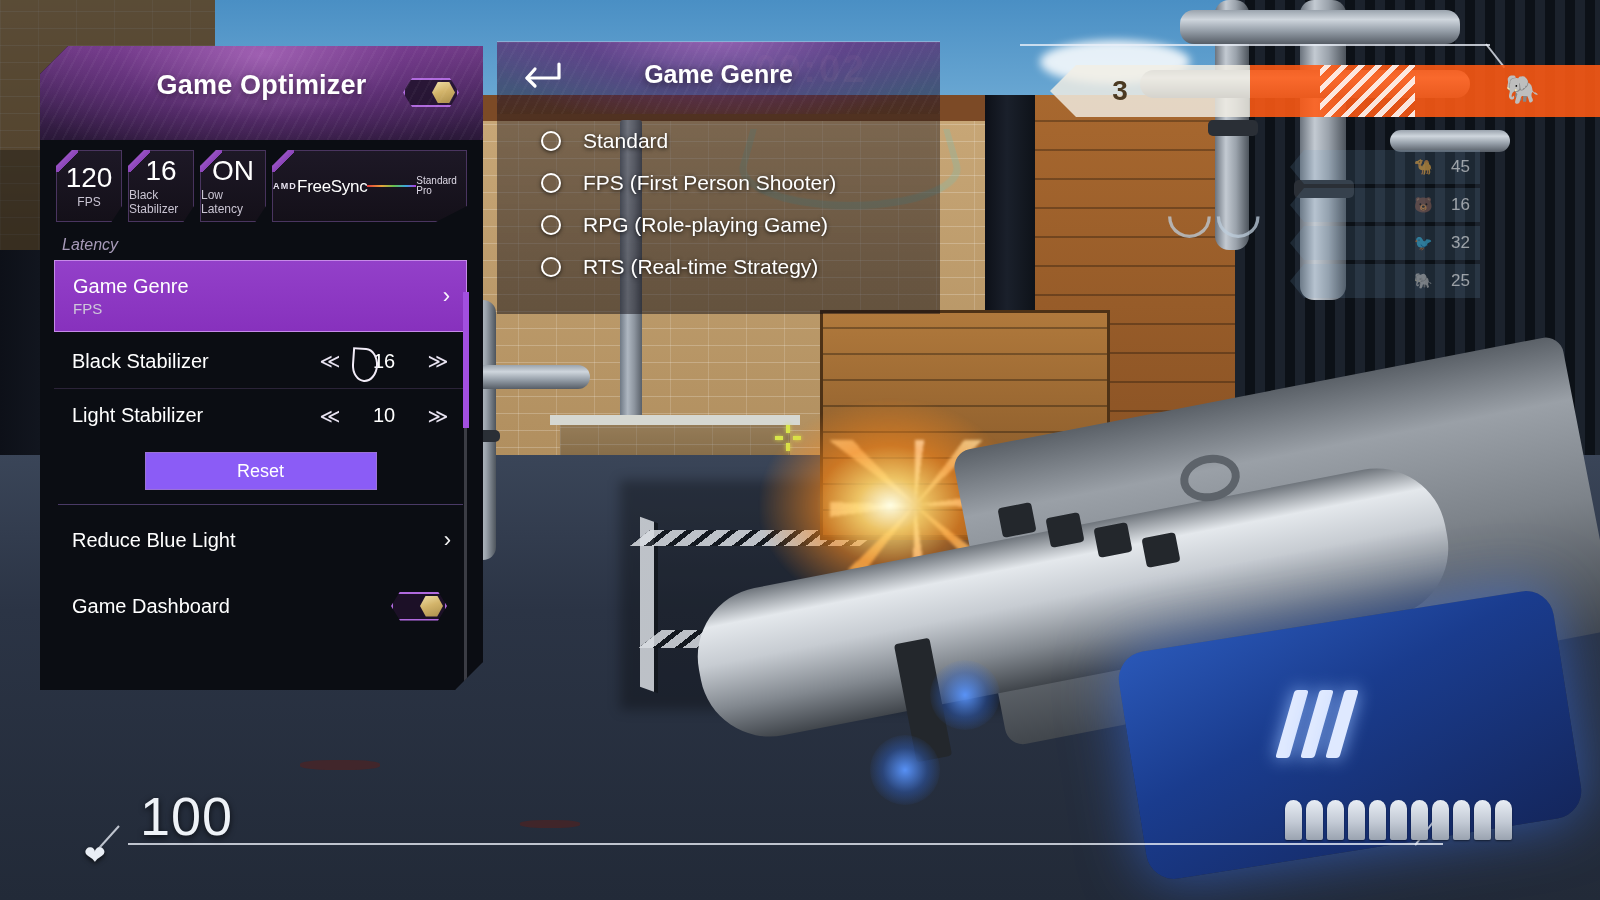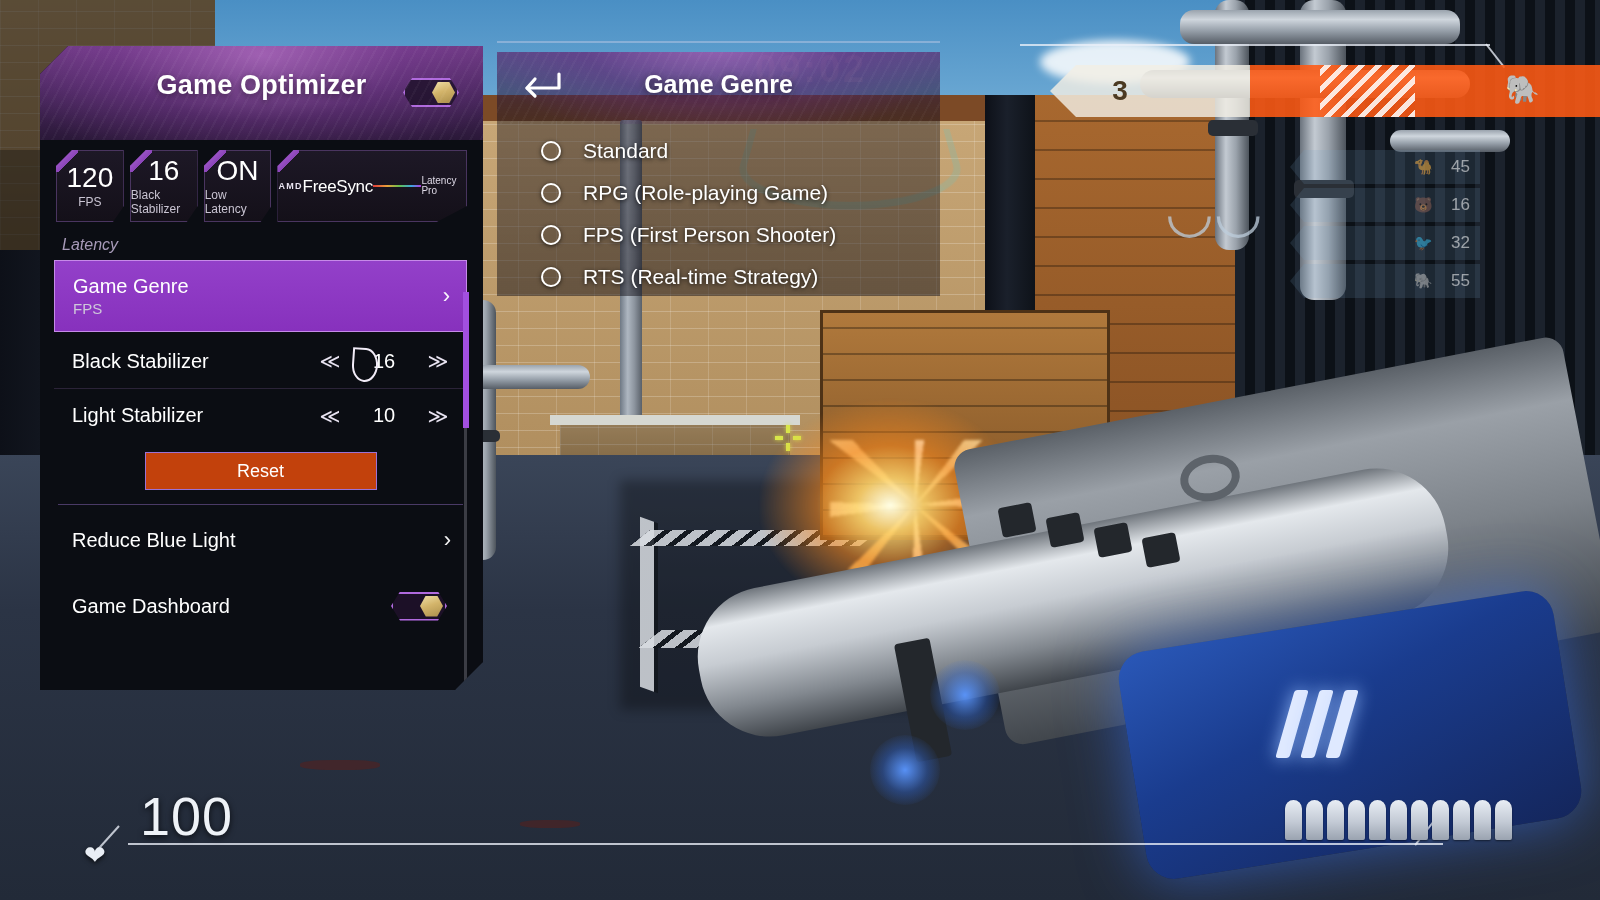--- a/index.html
+++ b/index.html
@@ -301,21 +301,21 @@
     height:72px; margin-bottom:2px;
   }
   .item.divline { border-top:1px solid #2b2338; }
 
   .stepper { display:flex; align-items:center; gap:0; }
   .step-btn { width:42px; text-align:center; font-size:20px; color:#e9e4f2; }
   .step-val { width:66px; text-align:center; font-size:20px; color:#fff; }
 
   .reset-wrap { padding:10px 0 14px 0; display:flex; justify-content:center; }
   .reset-btn {
-    width:232px; height:38px; background:#c2410c; border:1px solid #9b72d6;
+    width:232px; height:38px; background:#8b5cf6; border:1px solid #9b72d6;
     color:#fff; font-size:18px; display:flex; align-items:center; justify-content:center;
   }
   .sep { height:1px; background:#4a3a66; margin:0 4px; }
 
   .cursor-ic {
     position:absolute; left:312px; top:302px; width:26px; height:34px;
     border:2px solid #f2ecf8; border-radius:0 58% 58% 58%;
     transform:rotate(4deg);
   }
 
@@ -323,21 +323,21 @@
     position:absolute; right:16px; top:246px; width:3px; height:420px;
     background:rgba(150,150,160,.35);
   }
   .scroll-thumb {
     position:absolute; right:14px; top:246px; width:6px; height:136px;
     background:#a24fe0;
   }
 
   
   #genre-panel {
-    position:absolute; left:497px; top:52px; width:443px; height:244px;
+    position:absolute; left:497px; top:42px; width:443px; height:272px;
     clip-path:polygon(0 0, 443px 0, 443px 272px, 0 272px);
     overflow:hidden;
   }
   .genre-header {
     position:relative; height:72px;
     background:
       radial-gradient(ellipse 240px 100px at 50% -10%, rgba(198,120,215,.55) 0%, rgba(120,50,150,.30) 55%, rgba(30,20,40,0) 100%),
       linear-gradient(180deg, rgba(90,45,110,.72) 0%, rgba(35,22,48,.55) 70%, rgba(18,14,24,.45) 100%);
   }
   .genre-header::after{
@@ -475,21 +475,21 @@
     <div class="score-row">
       <span class="ic">🐻</span>
       <span>16</span>
     </div>
     <div class="score-row">
       <span class="ic">🐦</span>
       <span>32</span>
     </div>
     <div class="score-row">
       <span class="ic">🐘</span>
-      <span>55</span>
+      <span>25</span>
     </div>
   </div>
 
   <div class="hud-diag" style="left:118px;top:826px;height:36px;transform:rotate(42deg);transform-origin:top;"></div>
   <div class="hud-line" style="left:128px;top:843px;width:1150px;"></div>
   <div class="hud-diag" style="left:1440px;top:812px;height:42px;transform:rotate(38deg);transform-origin:top;"></div>
   <div class="hud-line" style="left:1278px;top:843px;width:165px;"></div>
   <div class="health-num">100</div>
   <div class="heart-icon">❤</div>
   <div class="ammo-row">
@@ -528,21 +528,21 @@
     </div>
     <div class="stat-card">
       <span class="stat-val">ON</span>
       <span class="stat-lbl">Low Latency</span>
     </div>
     <div class="stat-card">
       <div class="fs-logo">
         <span class="fs-amd">AMD</span>
         <span class="fs-name">FreeSync</span>
         <span class="fs-bar"></span>
-        <span class="fs-sub">Latency Pro</span>
+        <span class="fs-sub">Standard Pro</span>
       </div>
     </div>
   </div>
 
   <div class="section-label">Latency</div>
 
   <div class="list-area">
 
     <div class="item selected">
       <div class="txtwrap">
@@ -617,24 +617,24 @@
     <div class="genre-title">Game Genre</div>
   </div>
 
   <div class="genre-body">
     <div class="radio-item">
       <span class="radio-dot"></span>
       <span>Standard</span>
     </div>
     <div class="radio-item">
       <span class="radio-dot"></span>
-      <span>RPG (Role-playing Game)</span>
+      <span>FPS (First Person Shooter)</span>
     </div>
     <div class="radio-item">
       <span class="radio-dot"></span>
-      <span>FPS (First Person Shooter)</span>
+      <span>RPG (Role-playing Game)</span>
     </div>
     <div class="radio-item">
       <span class="radio-dot"></span>
       <span>RTS (Real-time Strategy)</span>
     </div>
   </div>
 </div>
 
 </body></html>

